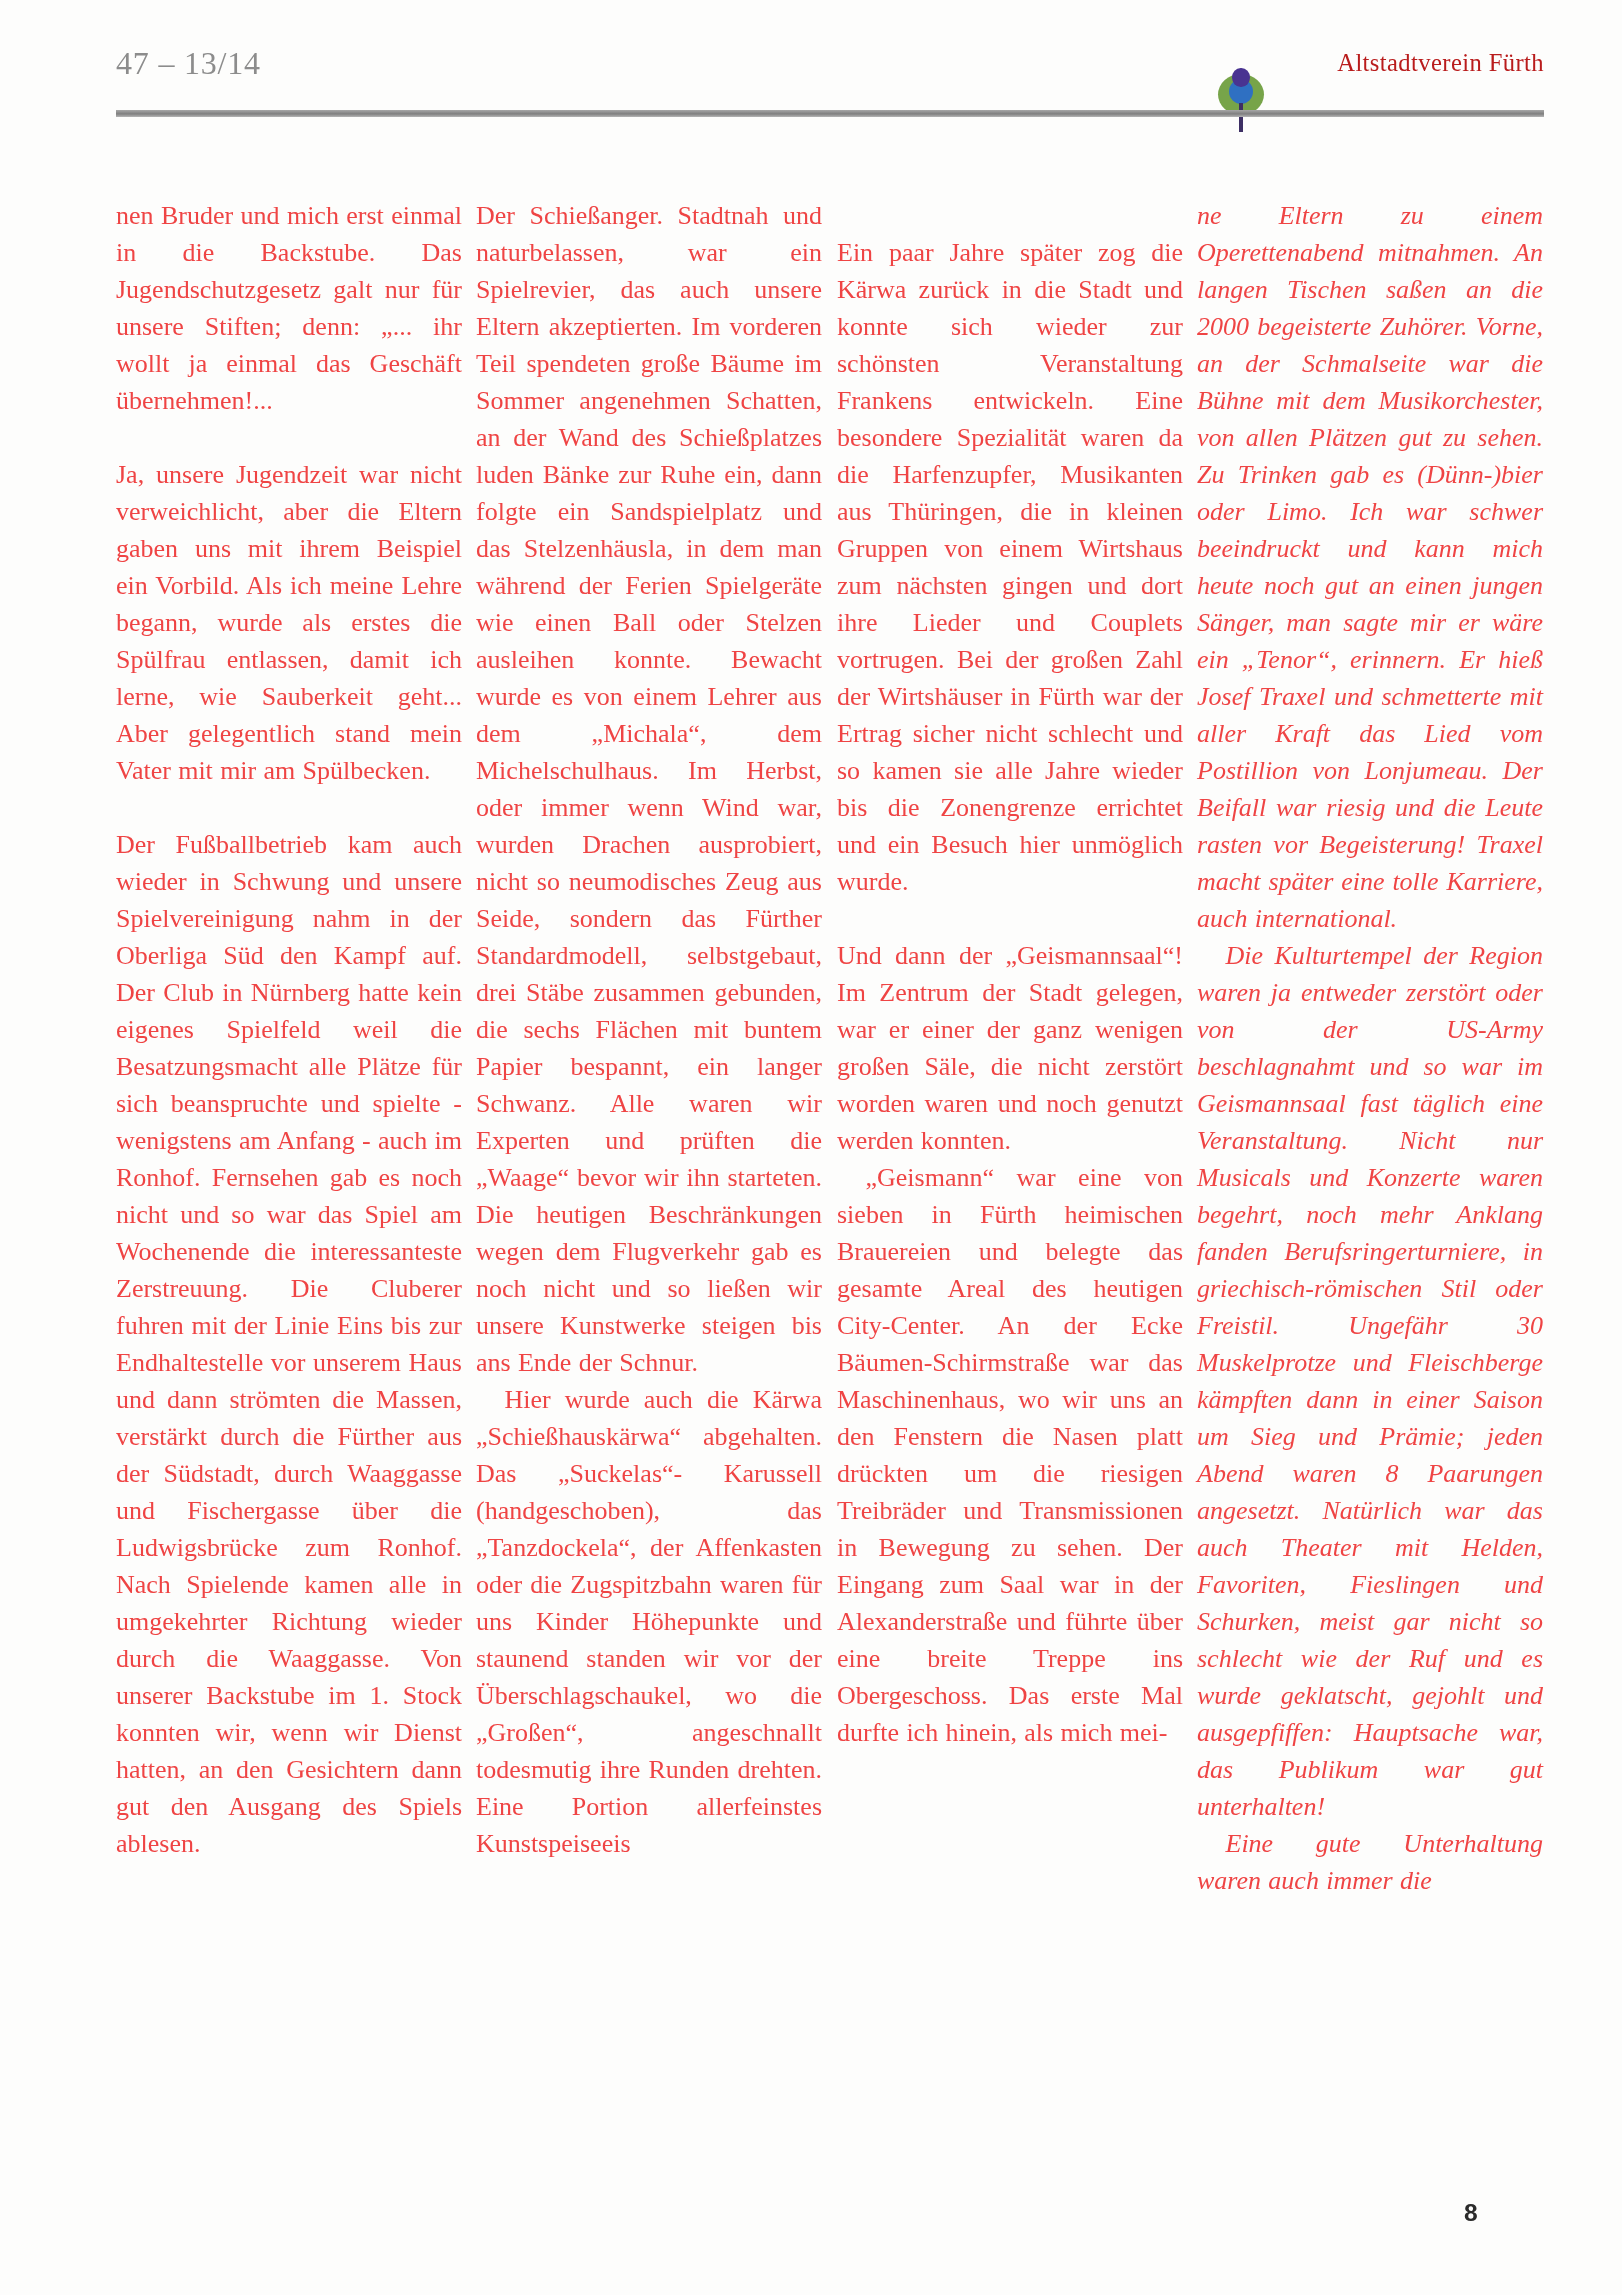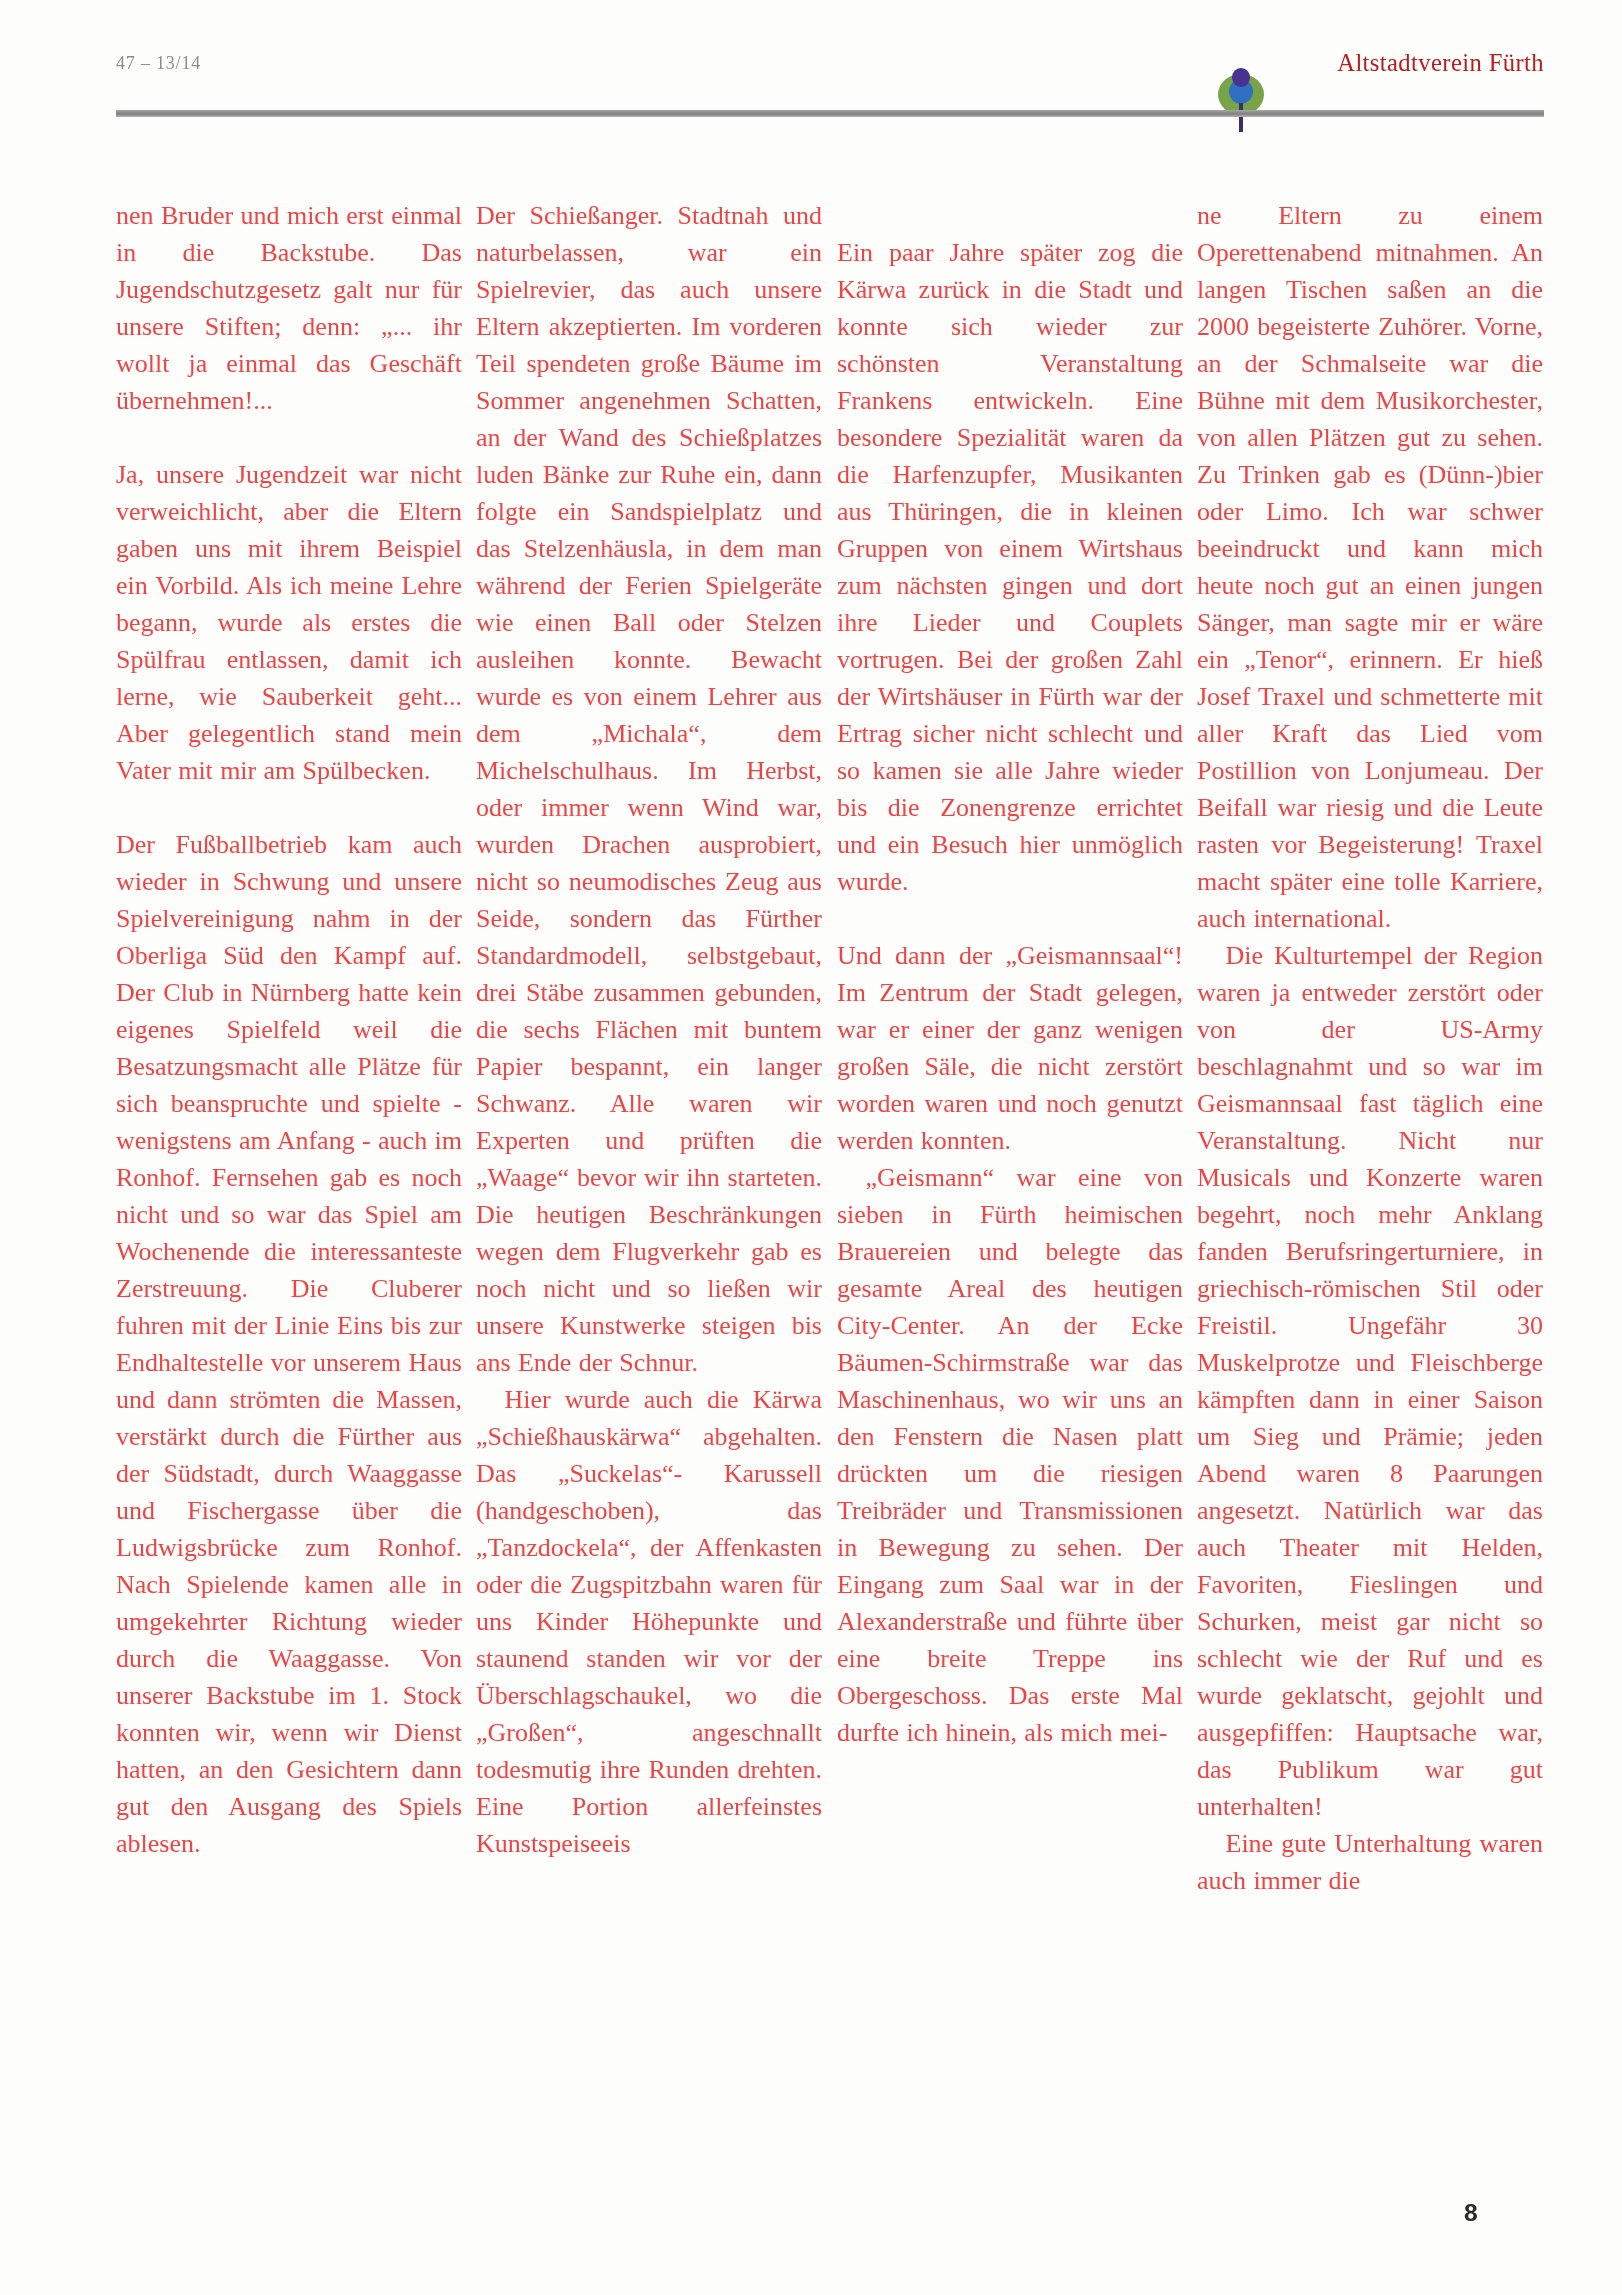--- a/index.html
+++ b/index.html
@@ -6,21 +6,21 @@
   .page {
     position:relative;
     width:1623px; height:2295px;
     background:#fdfdfc;
     font-family:"Liberation Serif", serif;
     overflow:hidden;
   }
   
   .issue {
     position:absolute; left:116px; top:49px;
-    font-size:18px; line-height:28.5px;
+    font-size:32px; line-height:28.5px;
     color:#8c8c8c;
     font-family:"Liberation Serif", serif;
     letter-spacing:0.8px;
   }
   .brand {
     position:absolute; right:79px; top:49px;
     font-size:24.6px; line-height:28.5px;
     color:#b91c1c;
     font-family:"Liberation Serif", serif;
     letter-spacing:0.4px;
@@ -51,21 +51,21 @@
   .col {
     position:absolute; top:197px; width:346px;
     font-size:26px; line-height:37px;
     text-align:justify;
     color:#ef4444;
     word-spacing:0.8px;
   }
   .col-1 { left:116px;  }
   .col-2 { left:476px;  }
   .col-3 { left:837px; }
-  .col-4 { left:1197px; }
+  .col-4 { left:1197px;font-style:italic; }
   .col p { margin:0; padding:0; }
   .col p.gap    { margin-top:37px; }
   .col p.indent { text-indent:28.5px; }
   
   .page-number {
     position:absolute; left:1464px; top:2199px;
     font-size:24.6px; color:#2b2b2b;
     font-family:"Liberation Sans", sans-serif;
     font-weight:600;
     letter-spacing:0.8px;

